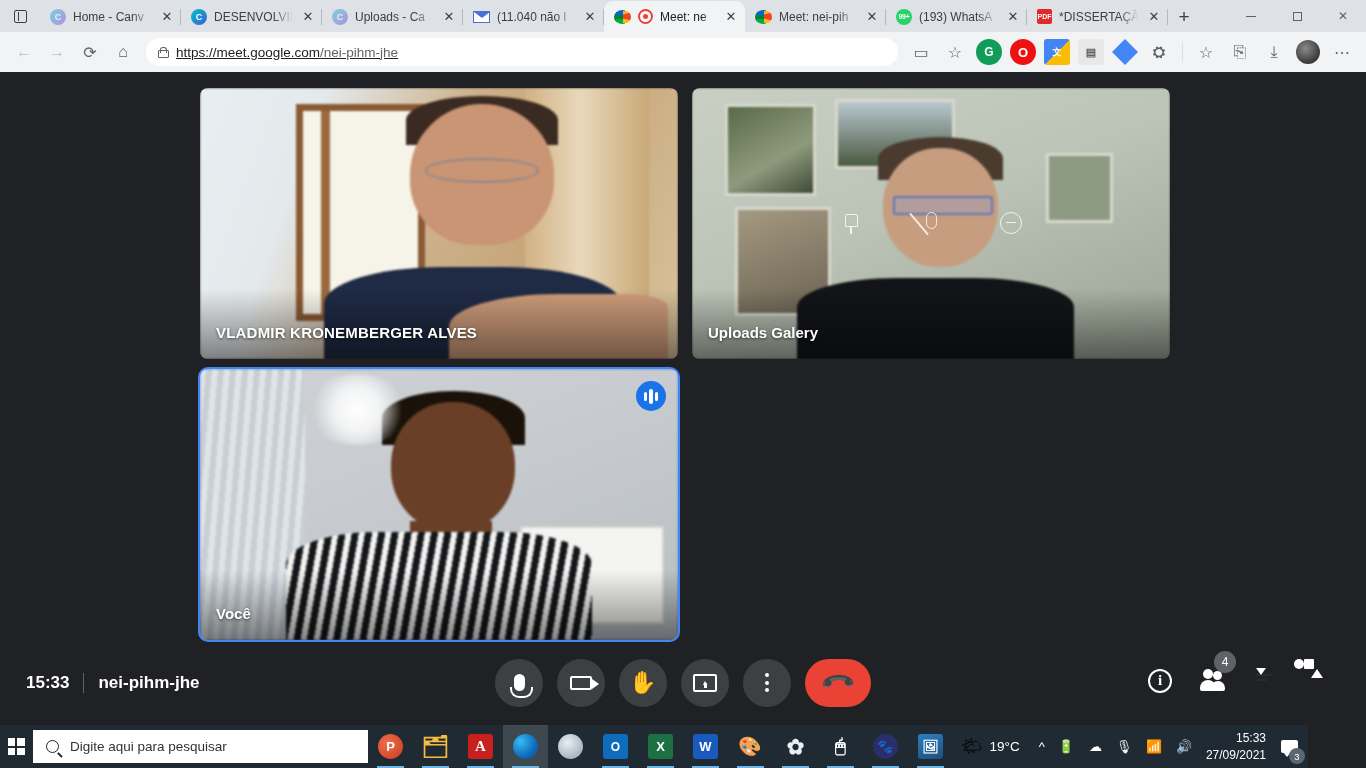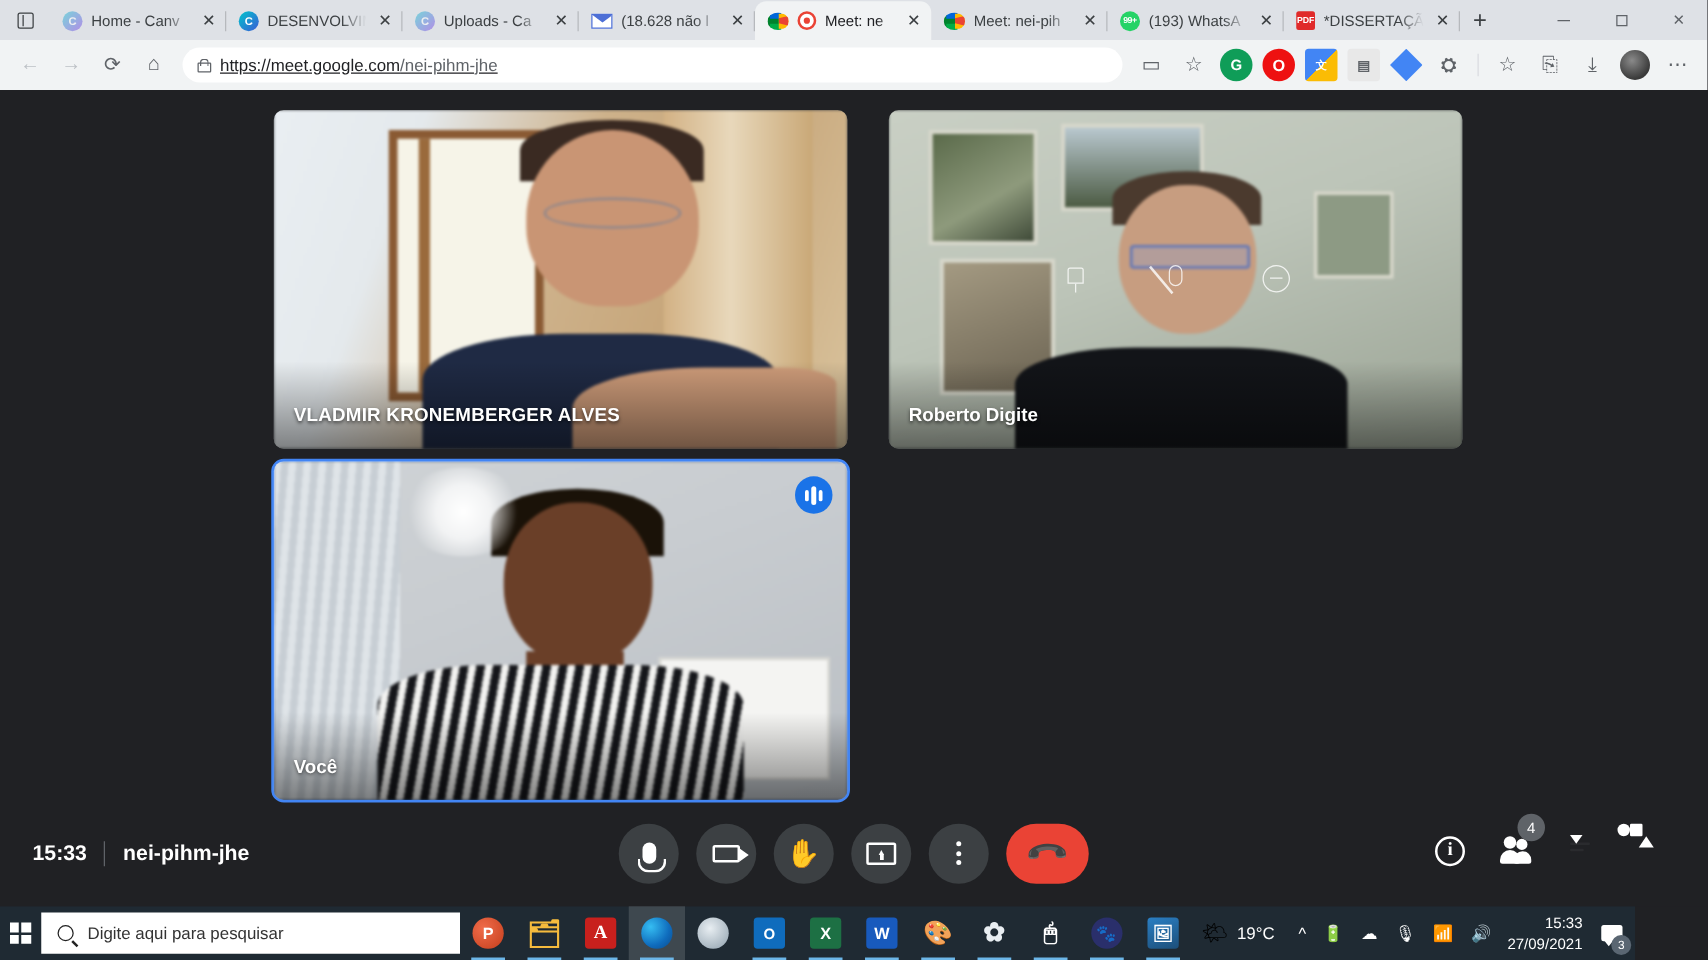--- a/index.html
+++ b/index.html
@@ -160,21 +160,20 @@
   }
   .grid {
     position: absolute; left: 200px; top: 16px;
     width: 970px; height: 552px;
     display: grid; grid-template-columns: 478px 478px;
     grid-template-rows: 271px 271px; gap: 10px 14px;
   }
   .tile {
     position: relative; border-radius: 8px; overflow: hidden;
     background: #3c4043;
-    margin-left: 19px;
   }
   .tile.active-spk { outline: 3px solid #4285f4; outline-offset: -1px; }
   .tile-name {
     position: absolute; left: 16px; bottom: 18px;
     color: #fff; font-size: 15px; font-weight: 700;
     text-shadow: 0 1px 3px rgba(0,0,0,.6); z-index: 4;
     white-space: nowrap;
   }
   .tile-name.caps { letter-spacing: .2px; }
   .tile-shade {
@@ -423,21 +422,21 @@
       </div>
 
       <div class="tab inactive">
         <span class="tab-fav fav-canva">C</span>
         <span class="tab-title">Uploads - Ca</span>
         <span class="tab-close">✕</span>
       </div>
 
       <div class="tab inactive">
         <span class="tab-fav fav-mail"></span>
-        <span class="tab-title">(18.628 não l</span>
+        <span class="tab-title">(11.040 não l</span>
         <span class="tab-close">✕</span>
       </div>
 
       <div class="tab active">
         <span class="tab-fav fav-meet">
           <span class="m1"></span>
             <span class="m2"></span>
             <span class="m3"></span>
           <span class="m4"></span>
             <span class="m5"></span>
@@ -553,21 +552,21 @@
           </div>
         <div class="hc">
             <div class="hc-mic"></div>
             <div class="hc-slash"></div>
           </div>
         <div class="hc">
             <div class="hc-rm"></div>
           </div>
       </div>
       <div class="tile-shade"></div>
-      <div class="tile-name">Roberto Digite</div>
+      <div class="tile-name">Uploads Galery</div>
     </div>
 
     <div class="tile active-spk">
       <div class="scene s4 blur">
         <div class="s4-curt"></div>
         <div class="s4-board"></div>
         <div class="s4-hair"></div>
         <div class="s4-head"></div>
         <div class="s4-neck"></div>
         <div class="s4-body"></div>

